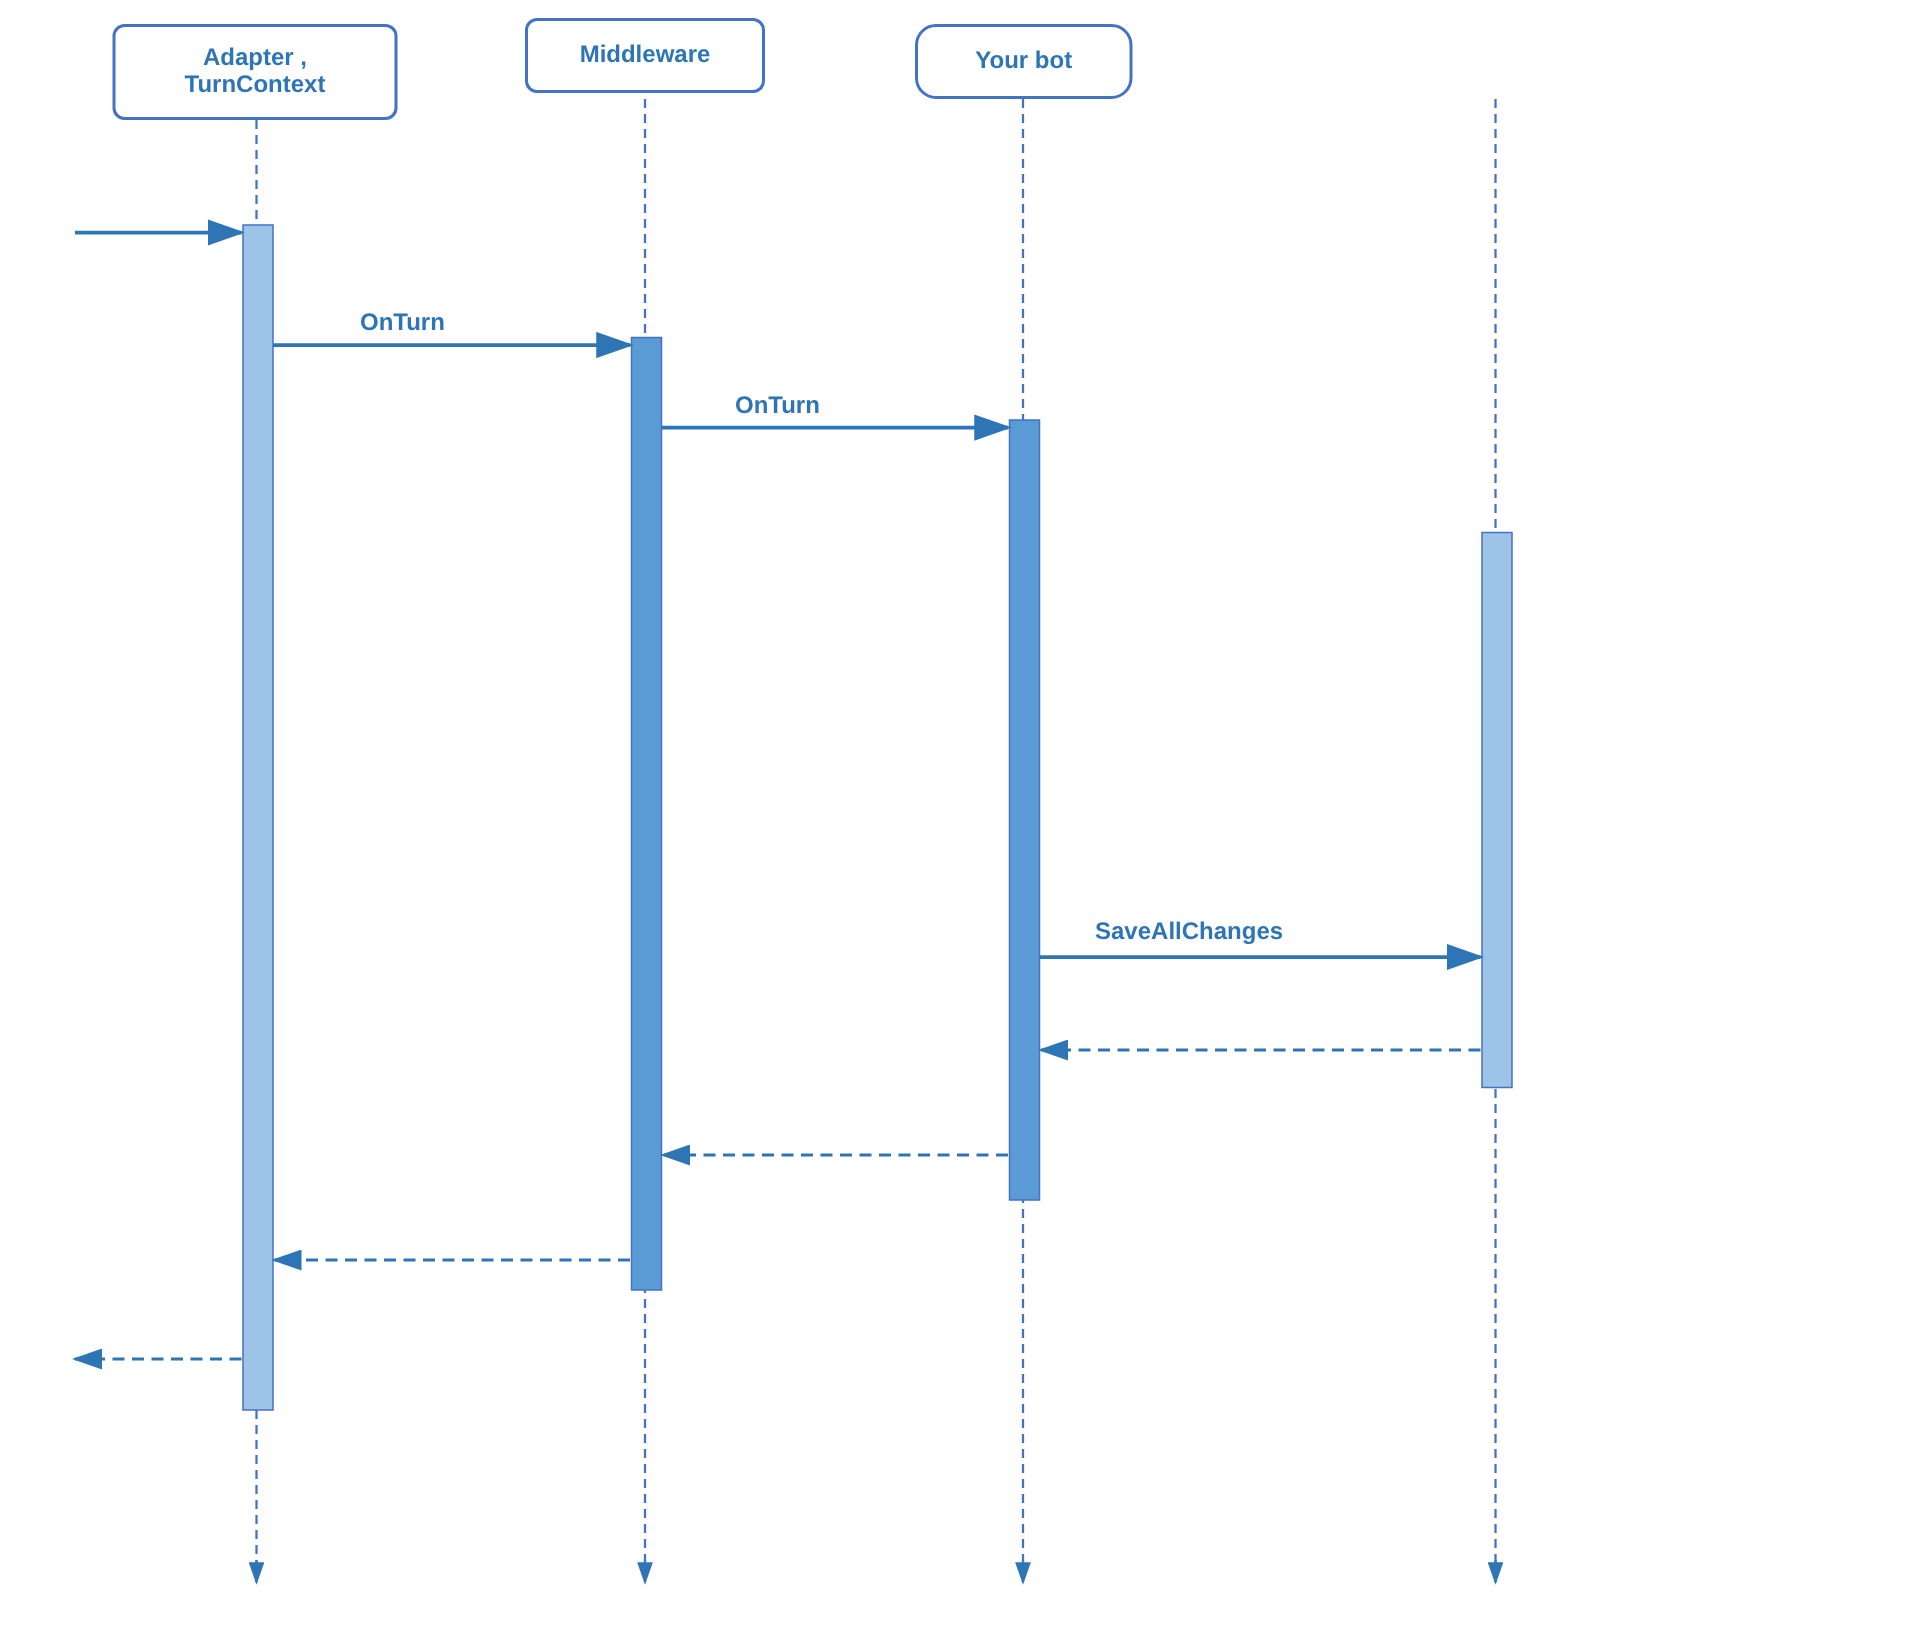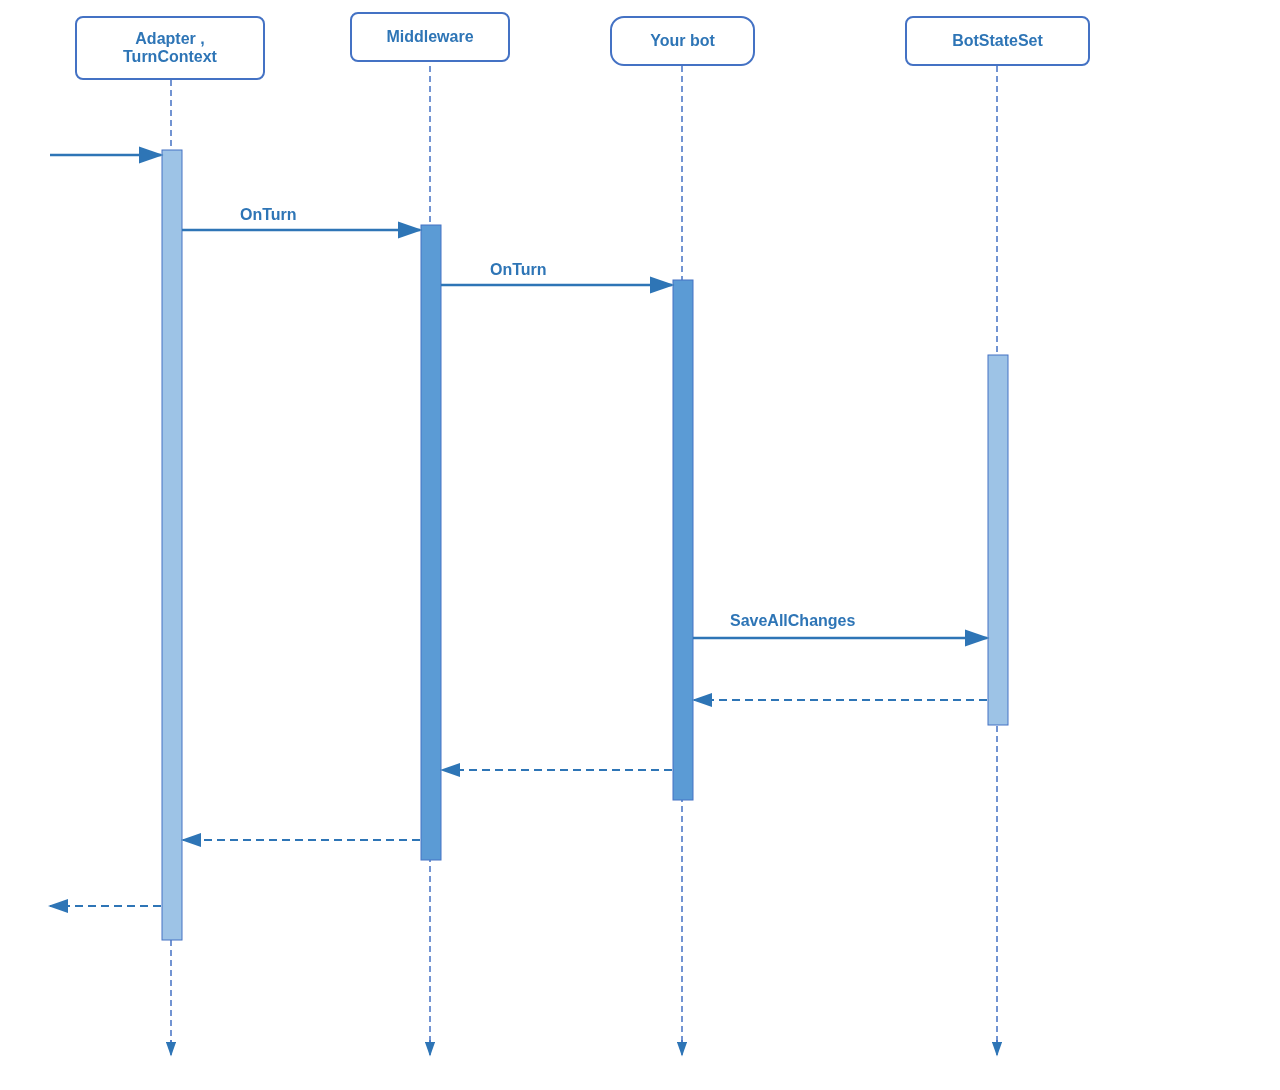--- a/index.html
+++ b/index.html
@@ -49,23 +49,20 @@
   </div>
 
   <div class="actor-box" style="left:350px; top:12px; width:160px; height:50px;">
     <span>Middleware</span>
   </div>
 
   <div class="actor-box" style="left:610px; top:16px; width:145px; height:50px;border-radius:14px;">
     <span>Your bot</span>
   </div>
 
-  <div class="actor-box" style="left:905px; top:16px; width:185px; height:50px;">
-    <span>BotStateSet</span>
-  </div>
 
   <svg class="arrows">
     <defs>
       <marker id="arrowhead-solid" markerWidth="10" markerHeight="7" refX="9" refY="3.5" orient="auto">
         <polygon points="0 0, 10 3.5, 0 7" fill="#2E75B6"></polygon>
       </marker>
       <marker id="arrowhead-dashed" markerWidth="10" markerHeight="7" refX="9" refY="3.5" orient="auto">
         <polygon points="0 0, 10 3.5, 0 7" fill="#2E75B6"></polygon>
       </marker>
       <marker id="arrowhead-left" markerWidth="10" markerHeight="7" refX="1" refY="3.5" orient="auto">

